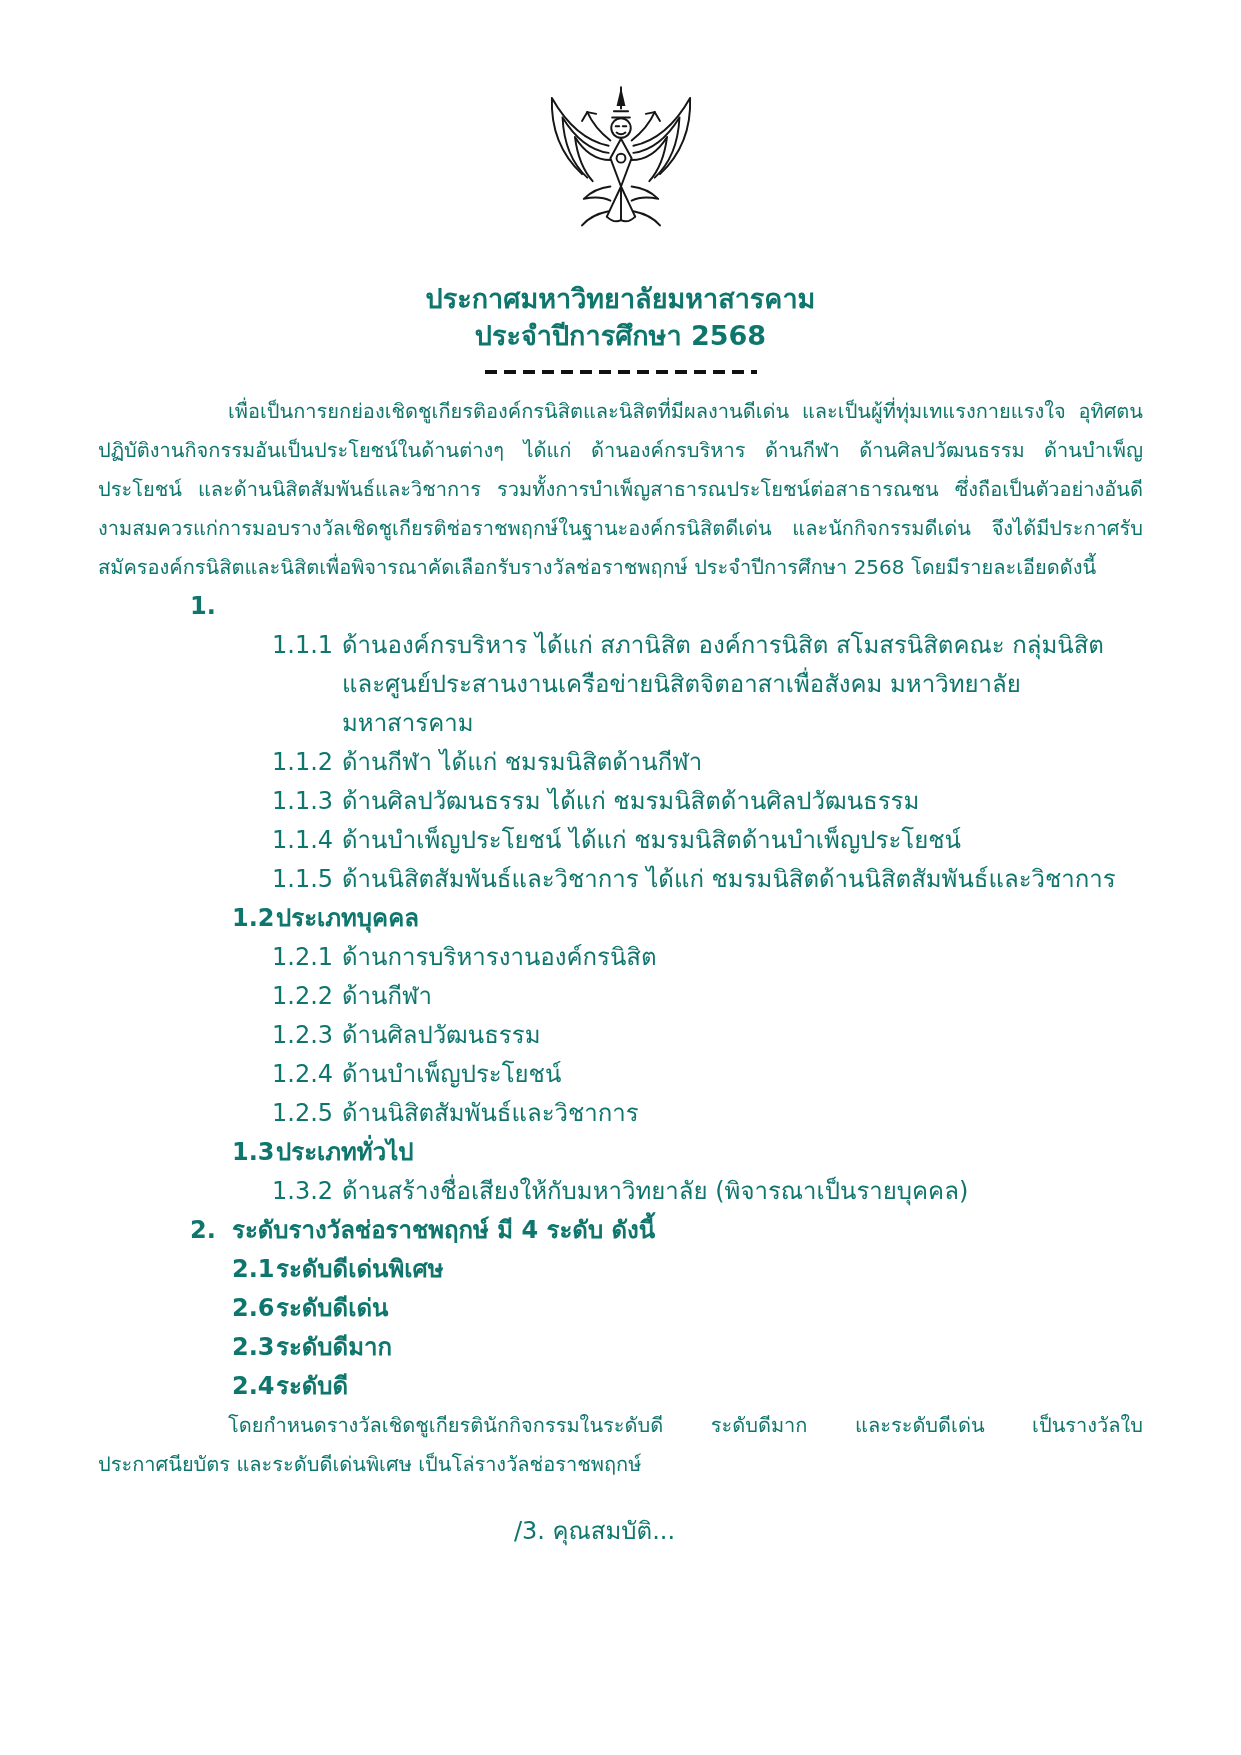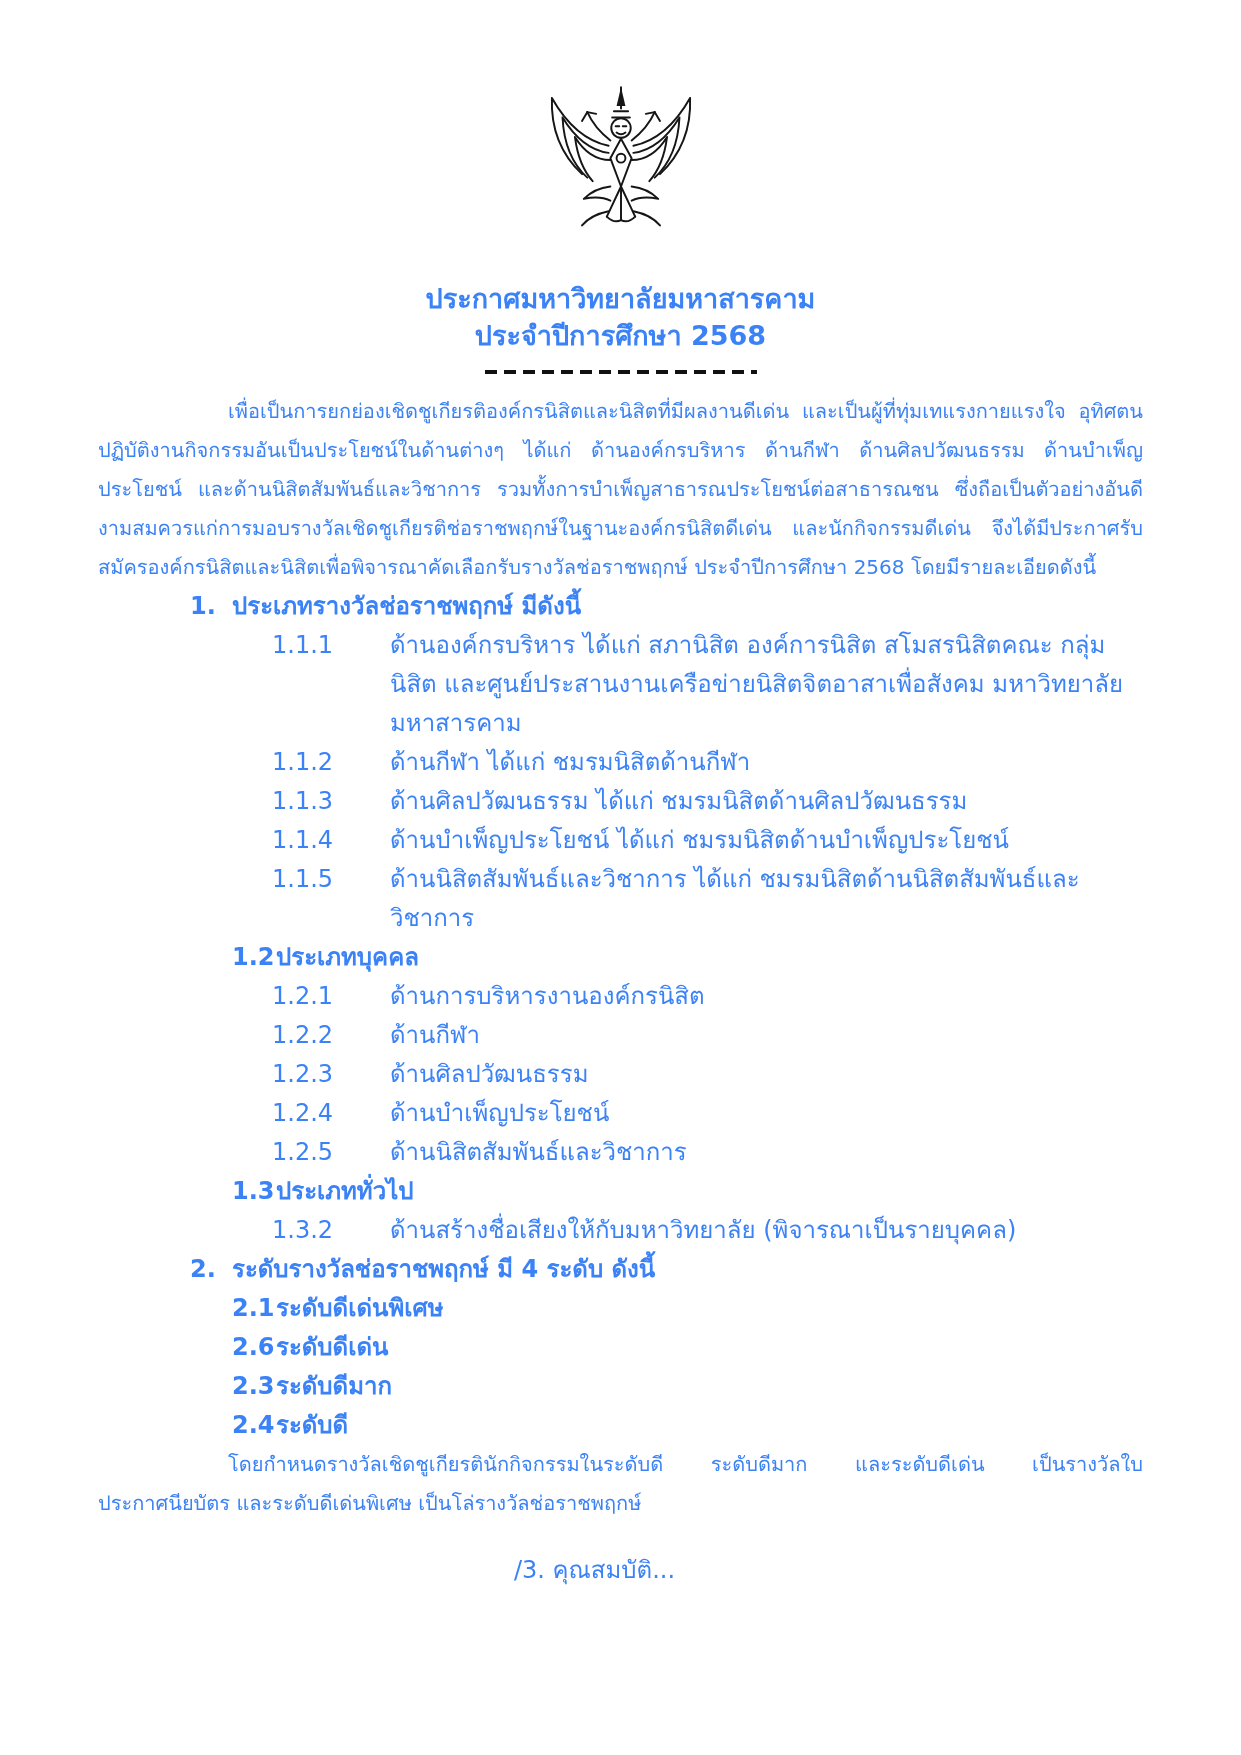--- a/index.html
+++ b/index.html
@@ -4,21 +4,21 @@
 <style>
   * { margin: 0; padding: 0; box-sizing: border-box; }
   html, body { background: #e9e9e9; }
   body { font-family: "DejaVu Sans", sans-serif; }
 
   .page {
     width: 1241px;
     height: 1755px;
     margin: 0 auto;
     background: #ffffff;
-    color: #3b82f6;
+    color: #0f766e;
     overflow: hidden;
     position: relative;
   }
   .page-inner {
     padding: 82px 98px 0 98px;
   }
 
   
   .emblem-wrap {
     text-align: center;
@@ -54,21 +54,21 @@
 
   
   .outline { font-size: 24px; line-height: 39px; }
   .outline-row { display: flex; align-items: flex-start; }
   .outline-row .num { flex: 0 0 auto; }
   .outline-row .txt { flex: 1 1 auto; }
   .lvl1 { padding-left: 92px; font-weight: bold; }
   .lvl1 .num { width: 42px; }
   .lvl2 { padding-left: 134px; font-weight: bold; }
   .lvl2 .num { width: 44px; }
-  .lvl3 { padding-left: 174px; gap: 48px; }
+  .lvl3 { padding-left: 174px; }
   .lvl3 .num { width: 70px; }
 
   
   .footer-line {
     margin-top: 28px;
     font-size: 24px;
     line-height: 39px;
     text-align: center;
     padding-right: 52px;
   }
@@ -130,21 +130,20 @@
       <div>ประจำปีการศึกษา 2568</div>
     </div>
 
     <div class="dashed-rule"></div>
 
     <p class="body-text intro-par">เพื่อเป็นการยกย่องเชิดชูเกียรติองค์กรนิสิตและนิสิตที่มีผลงานดีเด่น และเป็นผู้ที่ทุ่มเทแรงกายแรงใจ อุทิศตนปฏิบัติงานกิจกรรมอันเป็นประโยชน์ในด้านต่างๆ ได้แก่ ด้านองค์กรบริหาร ด้านกีฬา ด้านศิลปวัฒนธรรม ด้านบำเพ็ญประโยชน์ และด้านนิสิตสัมพันธ์และวิชาการ รวมทั้งการบำเพ็ญสาธารณประโยชน์ต่อสาธารณชน ซึ่งถือเป็นตัวอย่างอันดีงามสมควรแก่การมอบรางวัลเชิดชูเกียรติช่อราชพฤกษ์ในฐานะองค์กรนิสิตดีเด่น และนักกิจกรรมดีเด่น จึงได้มีประกาศรับสมัครองค์กรนิสิตและนิสิตเพื่อพิจารณาคัดเลือกรับรางวัลช่อราชพฤกษ์ ประจำปีการศึกษา 2568 โดยมีรายละเอียดดังนี้</p>
 
     <div class="outline" id="outline">
         <div class="outline-row lvl1">
           <span class="num">1.</span>
-          <span class="txt">ประเภทรางวัลช่อราชพฤกษ์ มีดังนี้</span>
         </div>
         <div class="outline-row lvl3">
           <span class="num">1.1.1</span>
           <span class="txt">ด้านองค์กรบริหาร ได้แก่ สภานิสิต องค์การนิสิต สโมสรนิสิตคณะ กลุ่มนิสิต และศูนย์ประสานงานเครือข่ายนิสิตจิตอาสาเพื่อสังคม มหาวิทยาลัยมหาสารคาม</span>
         </div>
         <div class="outline-row lvl3">
           <span class="num">1.1.2</span>
           <span class="txt">ด้านกีฬา ได้แก่ ชมรมนิสิตด้านกีฬา</span>
         </div>
         <div class="outline-row lvl3">

